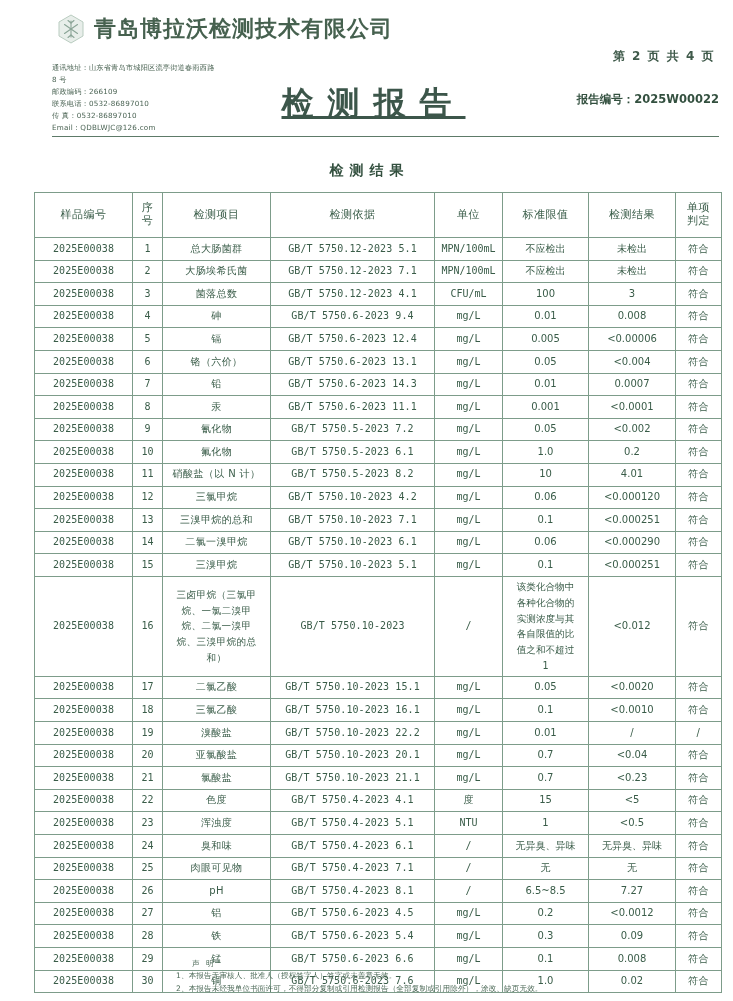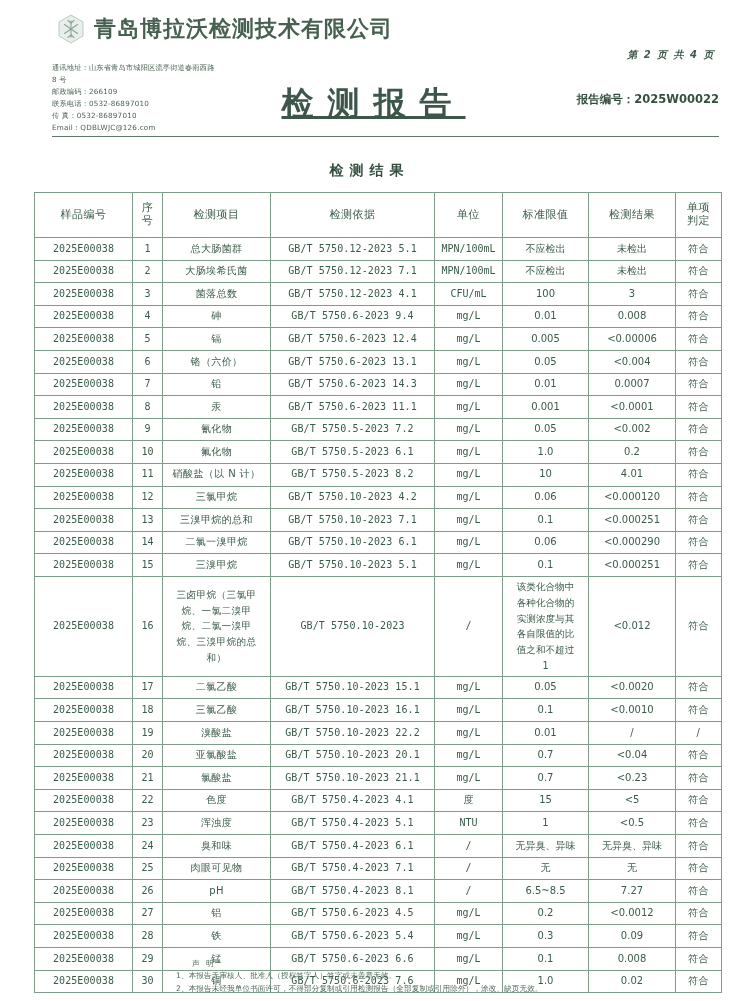--- a/index.html
+++ b/index.html
@@ -44,25 +44,24 @@
     font-weight: bold;
     letter-spacing: 1px;
     color: #46614f;
     white-space: nowrap;
   }
 
   .page-no {
     position: absolute;
     right: 18px;
     top: 48px;
-    font-size: 10px;
+    font-size: 12px;
     font-weight: bold;
     letter-spacing: 1.5px;
     color: #3f5a4a;
-    font-style: italic;
   }
 
   .contact {
     position: absolute;
     left: 52px;
     top: 62px;
     font-size: 7.2px;
     line-height: 1.72;
     color: #4b6454;
     font-family: "DejaVu Sans", "Liberation Sans", sans-serif;

